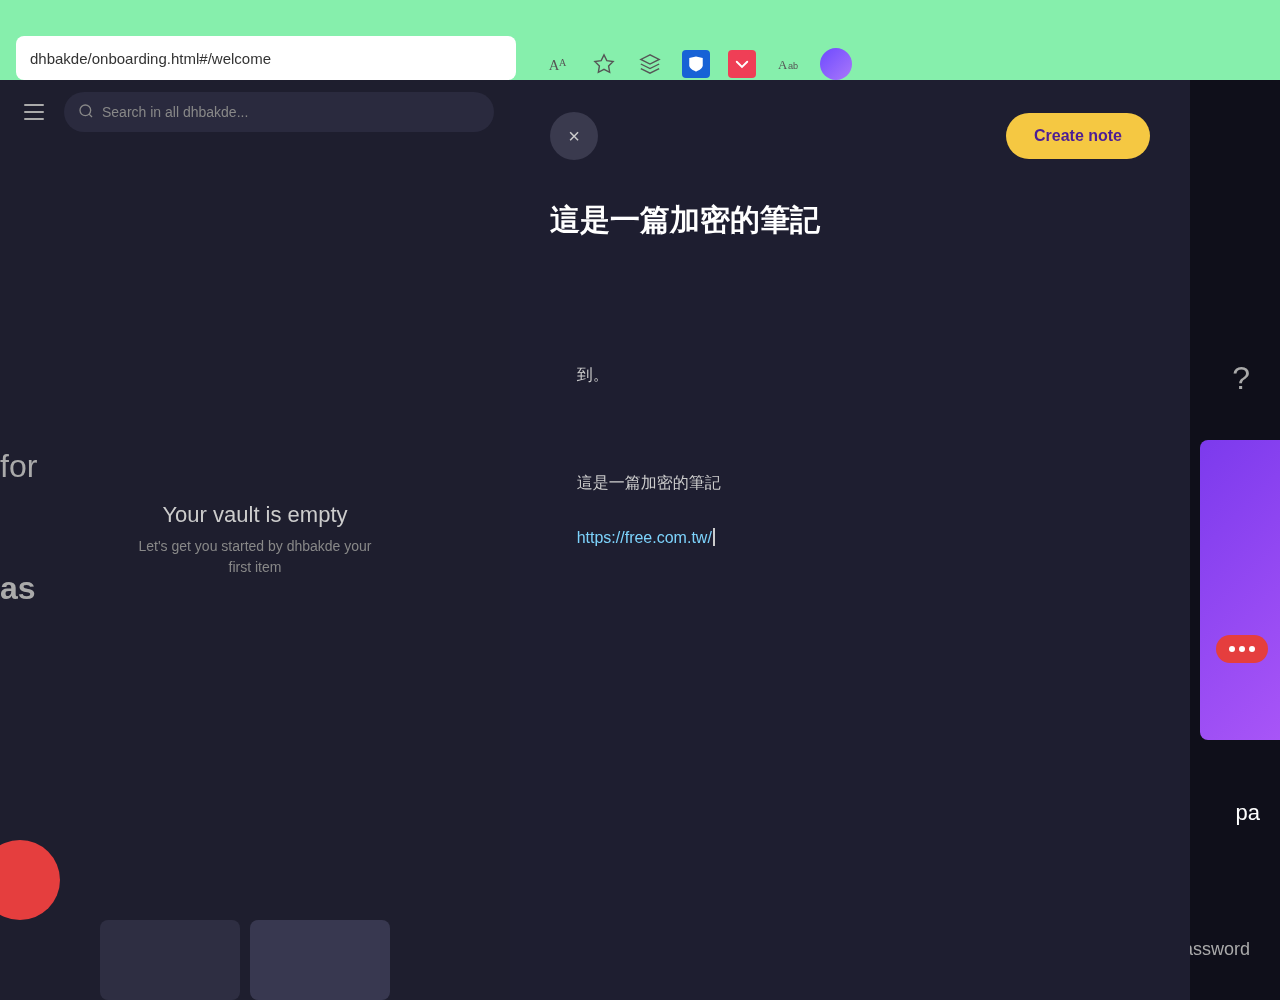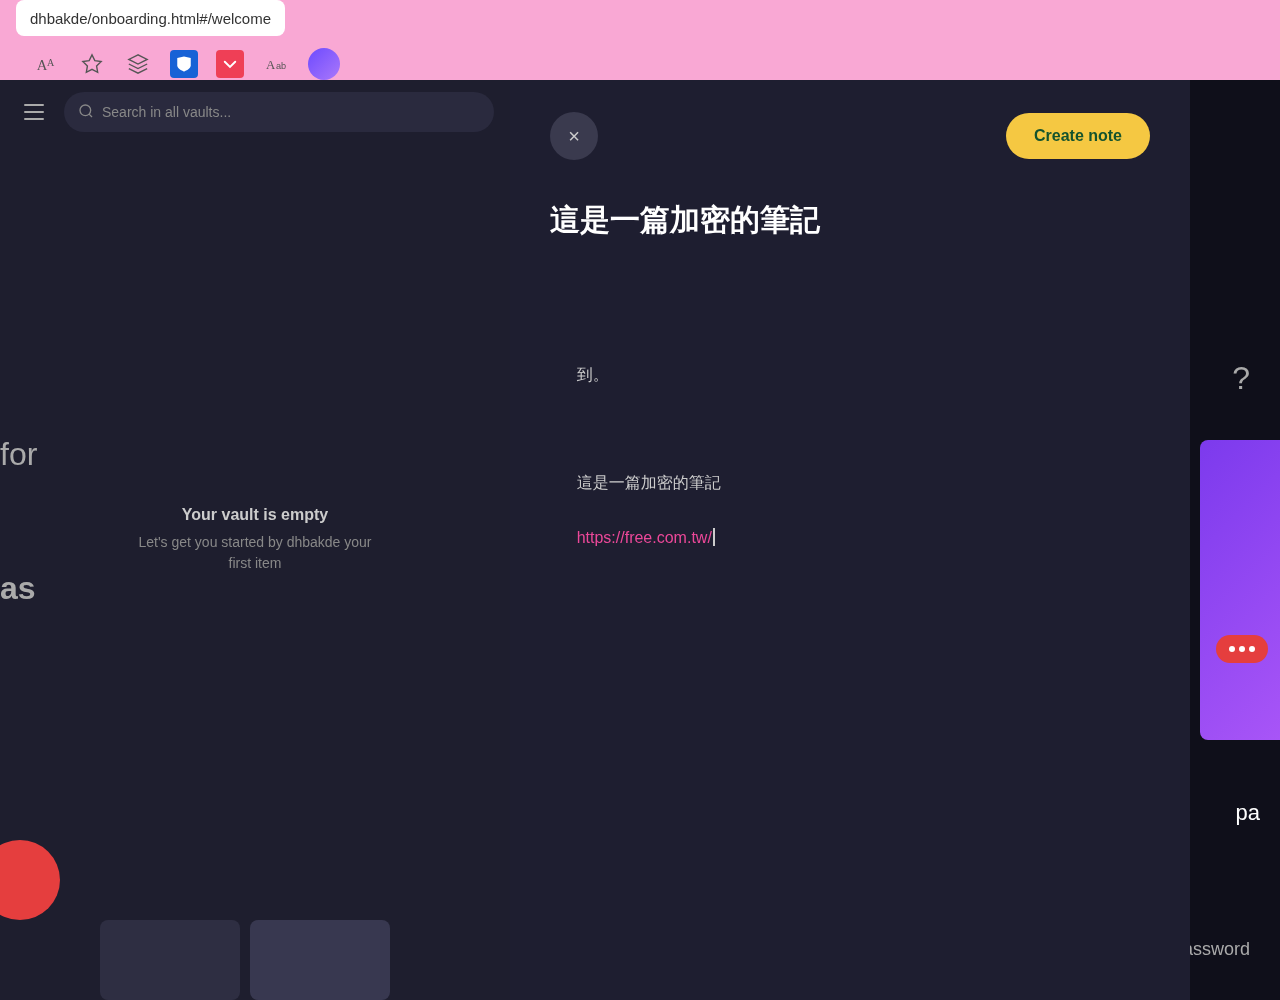--- a/index.html
+++ b/index.html
@@ -10,28 +10,27 @@
       overflow: hidden;
       font-family: -apple-system, BlinkMacSystemFont, 'Segoe UI', sans-serif;
       background: #1a1a2e;
       position: relative;
     }
 
     
     .browser-bar {
       width: 100%;
       height: 80px;
-      background: #f9a8d4;
-      display: flex;
-      align-items: flex-start;
+      background: #86efac;
+      display: flex;
+      align-items: flex-end;
       padding: 0 16px;
       gap: 12px;
       position: relative;
       z-index: 100;
-      flex-direction: column;
     }
 
     .browser-url {
       flex: 1;
       height: 44px;
       background: white;
       border-radius: 8px;
       display: flex;
       align-items: center;
       padding: 0 14px;
@@ -141,22 +140,22 @@
     .vault-empty {
       position: absolute;
       top: 50%;
       left: 50%;
       transform: translate(-50%, -50%);
       text-align: center;
       color: #888;
     }
 
     .vault-empty-title {
-      font-size: 16px;
-      font-weight: 700;
+      font-size: 22px;
+      font-weight: 400;
       color: #ccc;
       margin-bottom: 8px;
       text-align: center;
     }
 
     .vault-empty-subtitle {
       font-size: 14px;
       color: #888;
       line-height: 1.5;
     }
@@ -164,21 +163,21 @@
     
     .left-edge-text {
       position: absolute;
       left: 0;
       color: #aaa;
       font-size: 28px;
       font-weight: 300;
     }
 
     .left-edge-for {
-      top: 356px;
+      top: 368px;
       font-size: 32px;
     }
 
     .left-edge-as {
       top: 490px;
       font-size: 32px;
       font-weight: bold;
     }
 
     .left-edge-d {
@@ -306,21 +305,21 @@
       display: flex;
       align-items: center;
       justify-content: center;
       cursor: pointer;
       font-size: 20px;
       color: #ccc;
     }
 
     .create-note-btn {
       background: #f5c842;
-      color: #14532d;
+      color: #4c1d95;
       border: none;
       border-radius: 24px;
       padding: 14px 28px;
       font-size: 16px;
       font-weight: 600;
       cursor: pointer;
     }
 
     .note-title {
       font-size: 30px;
@@ -331,21 +330,21 @@
     }
 
     .note-body {
       font-size: 16px;
       color: #cccccc;
       line-height: 1.7;
       white-space: pre-wrap;
     }
 
     .note-url {
-      color: #ec4899;
+      color: #7dd3fc;
       font-size: 16px;
       display: inline-flex;
       align-items: center;
     }
 
     .cursor-blink {
       display: inline-block;
       width: 2px;
       height: 18px;
       background: #cccccc;
@@ -419,21 +418,21 @@
         <span></span>
         <span></span>
       </div>
       <div class="search-bar">
         <span class="search-icon">
           <svg width="16" height="16" viewBox="0 0 24 24" fill="none" stroke="#888" stroke-width="2">
             <circle cx="11" cy="11" r="8"></circle>
               <line x1="21" y1="21" x2="16.65" y2="16.65"></line>
           </svg>
         </span>
-        <span style="color:#888;font-size:14px;">Search in all vaults...</span>
+        <span style="color:#888;font-size:14px;">Search in all dhbakde...</span>
       </div>
     </div>
 
     <div class="vault-empty">
       <div class="vault-empty-title">Your vault is empty</div>
       <div class="vault-empty-subtitle">Let's get you started by
 dhbakde your first item</div>
     </div>
 
     <div class="bottom-thumbnails">

